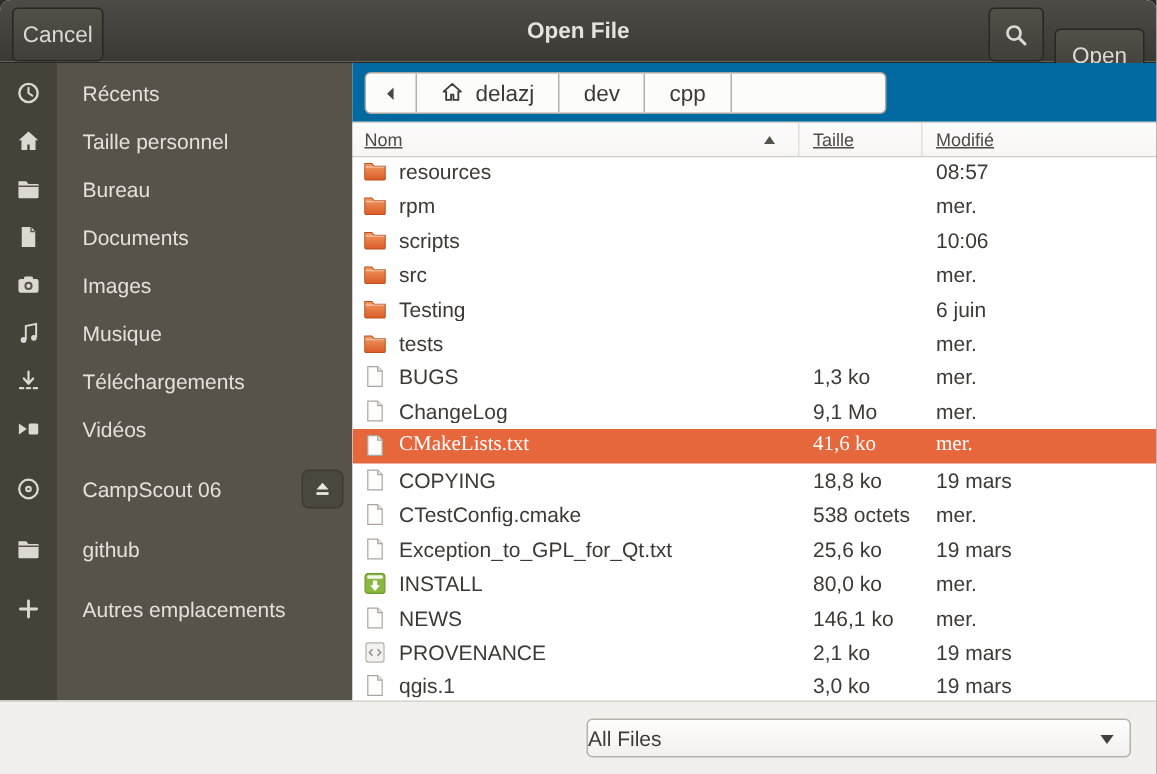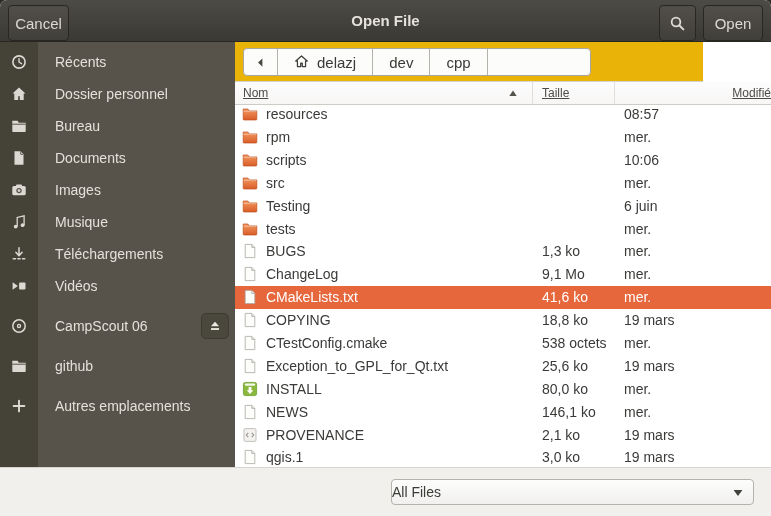--- a/index.html
+++ b/index.html
@@ -10,65 +10,65 @@
   
   .titlebar { position:absolute; left:0; top:0; width:771px; height:42px;
     background:linear-gradient(#4d4b45,#3b3934); border-bottom:1px solid #282723; }
   .tb-title { position:absolute; left:0; top:0; width:100%; height:42px; line-height:42px;
     text-align:center; color:#e5e2dd; font-weight:bold; font-size:15px; }
   .tb-btn { position:absolute; top:5px; height:36px; background:linear-gradient(#514f48,#413f39);
     border:1px solid #282722; border-radius:4px; color:#dcd9d4; font-size:15px;
     font-family:inherit; display:flex; align-items:center; justify-content:center; cursor:default; }
   .tb-cancel { left:8px; width:61px; }
   .tb-search { left:659px; width:37px; }
-  .tb-open { left:703px; width:60px; }
+  .tb-open { left:703px; width:60px;margin-top:14px; }
   .tb-search svg { width:17px; height:17px; }
 
   
   .sidebar { position:absolute; left:0; top:42px; width:235px; height:425px; background:#57534a; }
   .sidebar-strip { position:absolute; left:0; top:0; width:38px; height:100%; background:#454238; }
   .sb-list { position:absolute; left:0; top:4px; width:100%; }
   .sb-item { position:relative; height:32px; display:flex; align-items:center; color:#e4e1db; font-size:14px; }
   .sb-item.gap { margin-top:8px; }
   .sb-ic { width:38px; display:flex; align-items:center; justify-content:center; flex:0 0 38px; }
   .sb-ic svg { width:16px; height:16px; }
   .sb-label { padding-left:17px; flex:1; white-space:nowrap; }
   .eject { width:28px; height:26px; margin-right:6px; background:#4a473d; border:1px solid #3d3a31;
     border-radius:5px; display:flex; align-items:center; justify-content:center; cursor:default; }
   .eject svg { width:14px; height:14px; }
 
   
-  .pathbar { position:absolute; left:235px; top:42px; width:468px; height:40px;
-    background:#eab308; border-bottom:1px solid #d6d3cf; }
+  .pathbar { position:absolute; left:235px; top:42px; width:536px; height:40px;
+    background:#0369a1; border-bottom:1px solid #d6d3cf; }
   .path-group { position:absolute; left:8px; top:6px; height:28px; display:flex;
     background:#fcfcfb; border:1px solid #a9a59f; border-radius:4px; overflow:hidden; }
   .seg { display:flex; align-items:center; justify-content:center; padding:0 16px;
     border-right:1px solid #b5b1ab; color:#3b3a36; font-size:15px; white-space:nowrap; cursor:default; }
   .seg:last-child { border-right:none;margin-top:40px; }
   .seg.nav { padding:0 9px; }
   .seg.active { background:linear-gradient(#d0cdc8,#dcd9d4); }
   .seg svg { width:15px; height:15px; }
   .seg .home-ic { margin-right:6px; width:17px; height:17px; }
 
   
   .list-header { position:absolute; left:235px; top:82px; width:536px; height:23px; display:flex;
     background:linear-gradient(#fdfcfc,#f7f6f5); border-bottom:1px solid #cfccc8;
     color:#4c4b49; font-size:12px;text-decoration:underline; }
   .hcol { display:flex; align-items:center; position:relative; }
   .hcol-name { flex:0 0 298px; padding-left:8px; border-right:1px solid #e2dfdb; }
   .hcol-size { flex:0 0 82px; padding-left:9px; border-right:1px solid #e2dfdb; }
-  .hcol-date { flex:1; padding-left:9px;justify-content:flex-end; }
+  .hcol-date { flex:1; padding-left:9px; }
   .sort-ic { position:absolute; right:14px; top:7px; width:10px; height:9px; }
 
   
   .list-body { position:absolute; left:235px; top:105px; width:536px; height:362px;
     background:#fff; overflow:hidden; }
   .row { height:22.9px; display:flex; align-items:center; font-size:14px; color:#3b3a38; cursor:default; }
   .row:first-child { margin-top:-2.4px;justify-content:center; }
-  .row.selected { background:#e7673c; color:#ffffff; }
+  .row.selected { background:#e7673c; color:#ffffff;font-family:Liberation Serif, serif; }
   .cell-name { flex:0 0 298px; display:flex; align-items:center; padding-left:7px; overflow:hidden; white-space:nowrap; }
   .file-ic { width:16px; height:16px; margin-right:8px; flex:0 0 16px; display:flex; }
   .file-ic svg { width:16px; height:16px; }
   .cell-size { flex:0 0 82px; padding-left:9px; white-space:nowrap; }
   .cell-date { flex:1; padding-left:9px; white-space:nowrap; }
 
   
   .bottombar { position:absolute; left:0; top:467px; width:771px; height:49px;
     background:#f1f0ed; border-top:1px solid #d8d5d1; }
   .filter-combo { position:absolute; left:391px; top:11px; width:363px; height:26px;
@@ -104,21 +104,21 @@
             </svg>
           </span>
           <span class="sb-label">Récents</span>
         </div>
         <div class="sb-item">
           <span class="sb-ic">
             <svg viewBox="0 0 16 16">
               <path d="M8 1.6L1.5 7.5h1.8V14h3.9v-3.7h1.6V14h3.9V7.5h1.8z" fill="#dcd9d3"></path>
             </svg>
           </span>
-          <span class="sb-label">Dossier personnel</span>
+          <span class="sb-label">Taille personnel</span>
         </div>
         <div class="sb-item">
           <span class="sb-ic">
             <svg viewBox="0 0 16 16">
               <path d="M1.3 2.8h5.2l1.4 1.9H14.7v8.6a.8.8 0 0 1-.8.8H2.1a.8.8 0 0 1-.8-.8z" fill="#dcd9d3"></path>
               <path d="M1.3 6.2h13.4" stroke="#57534a" stroke-width="1"></path>
             </svg>
           </span>
           <span class="sb-label">Bureau</span>
         </div>

